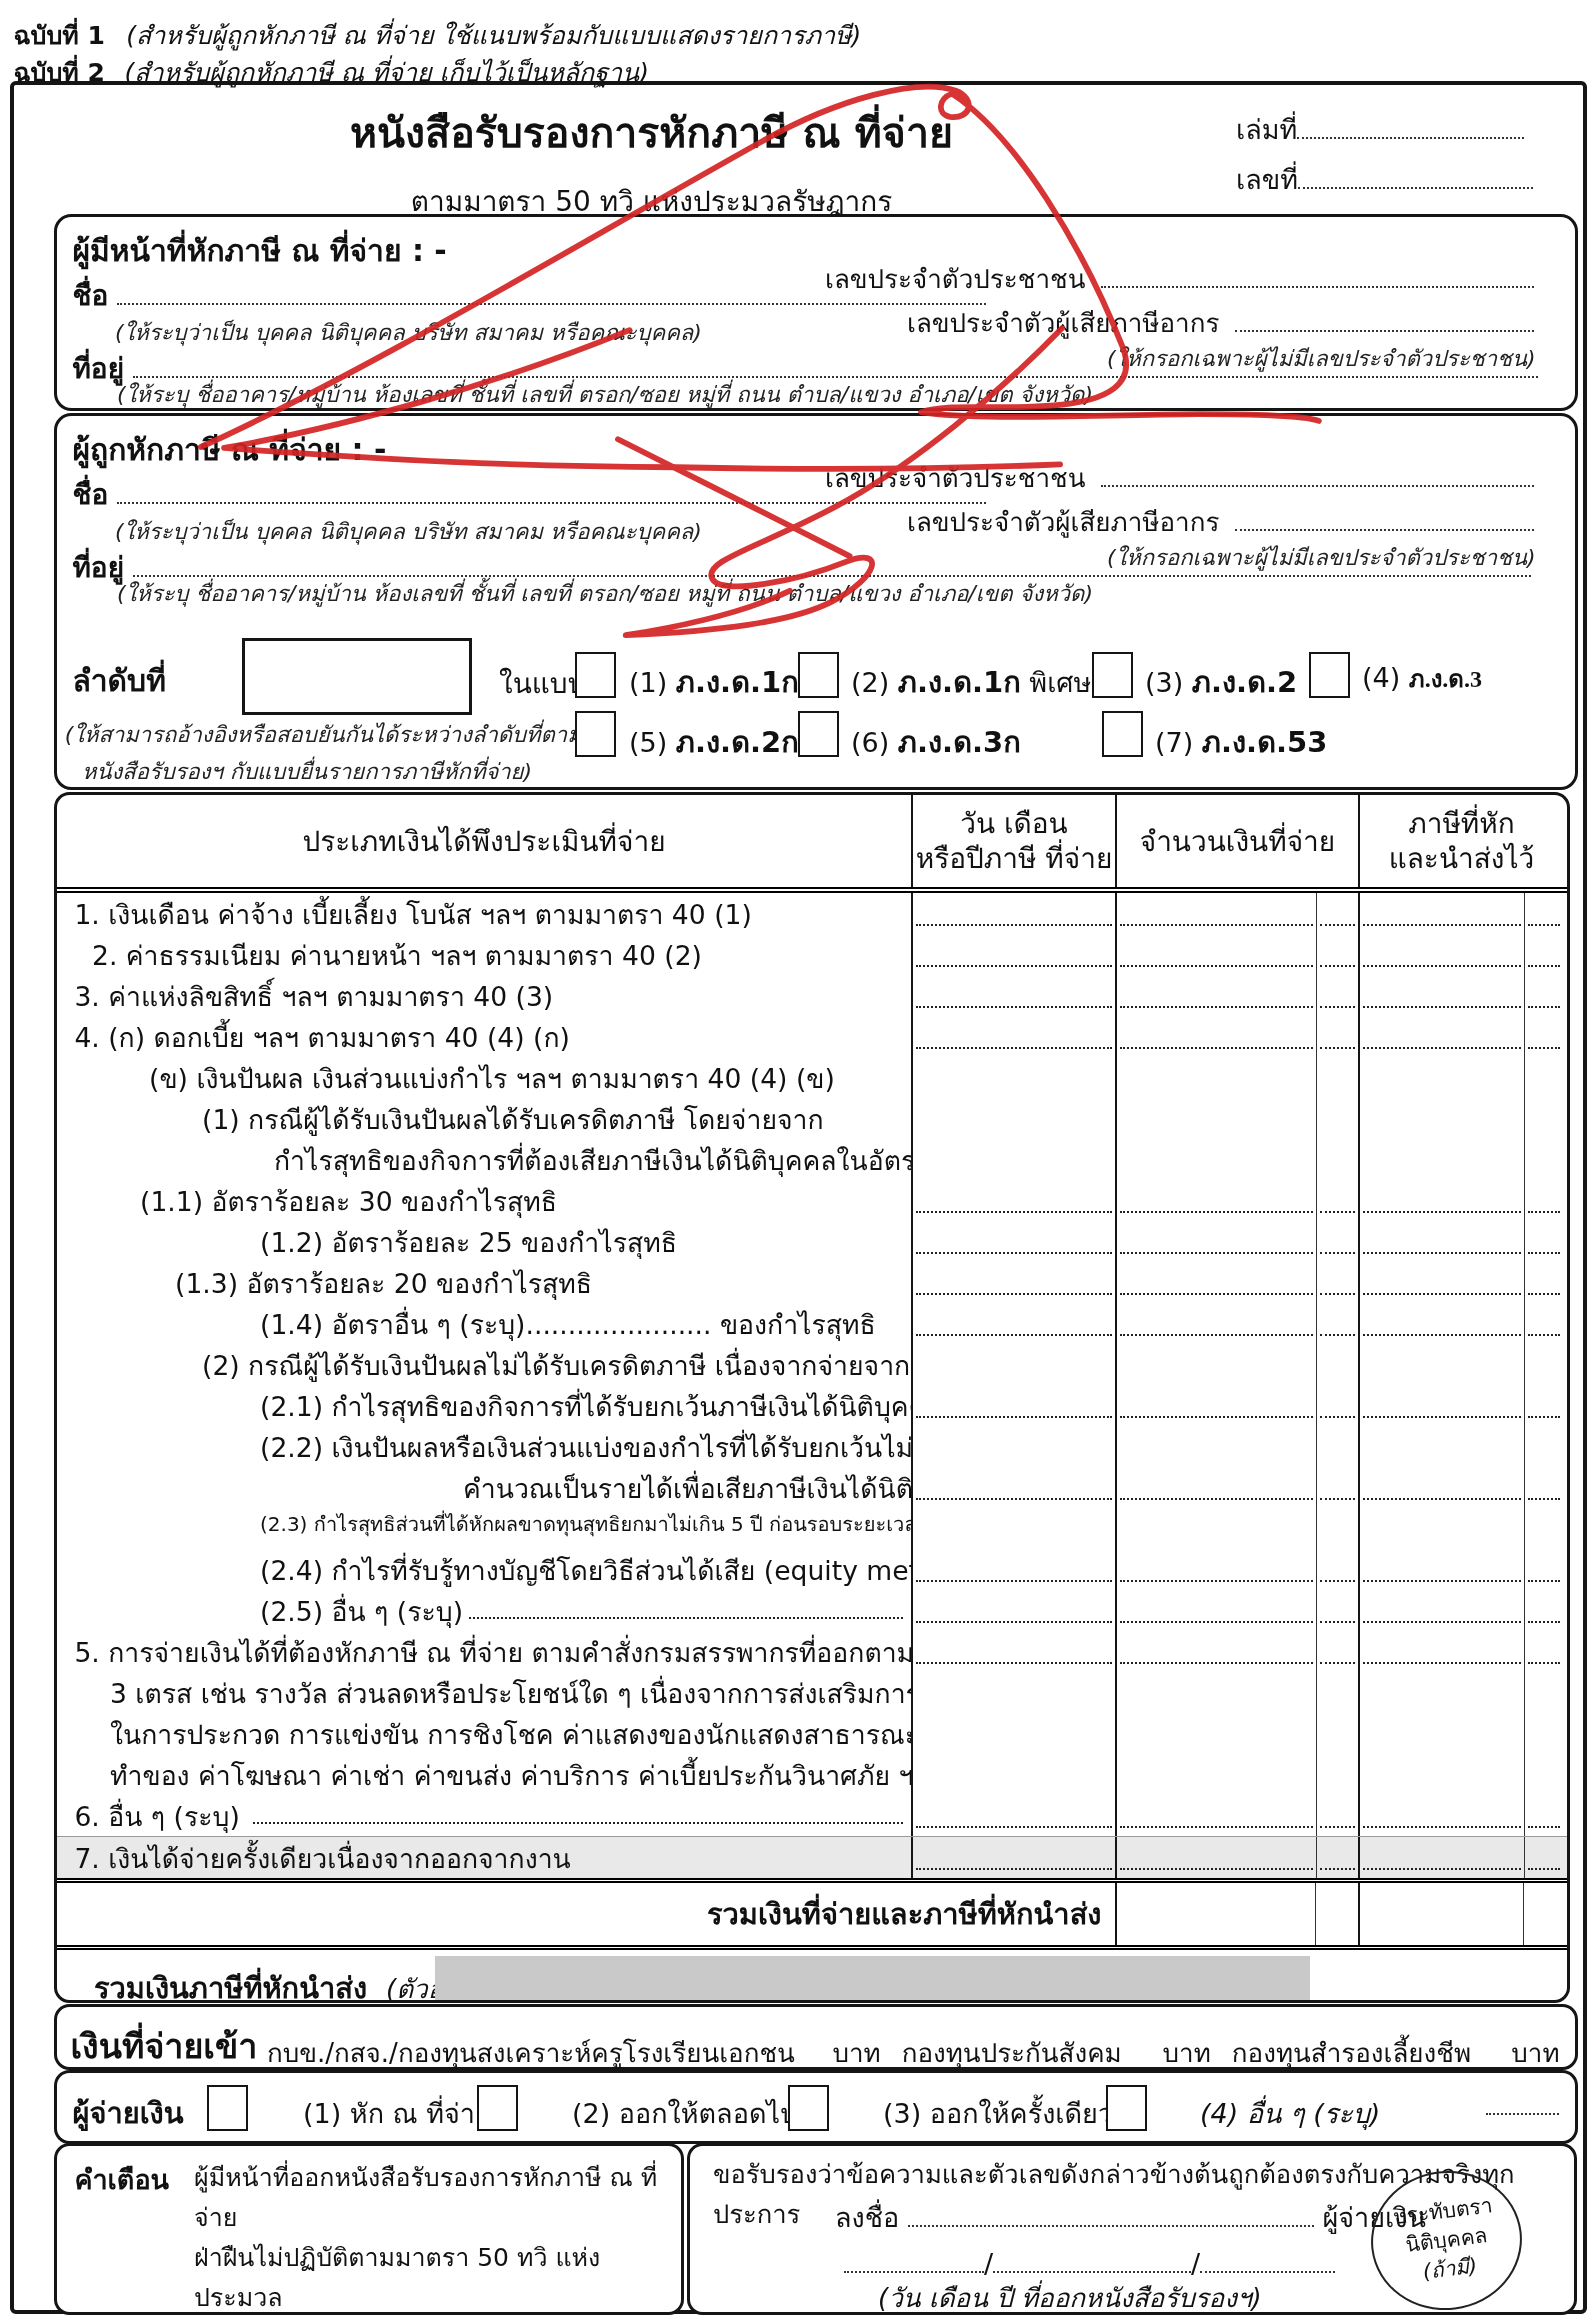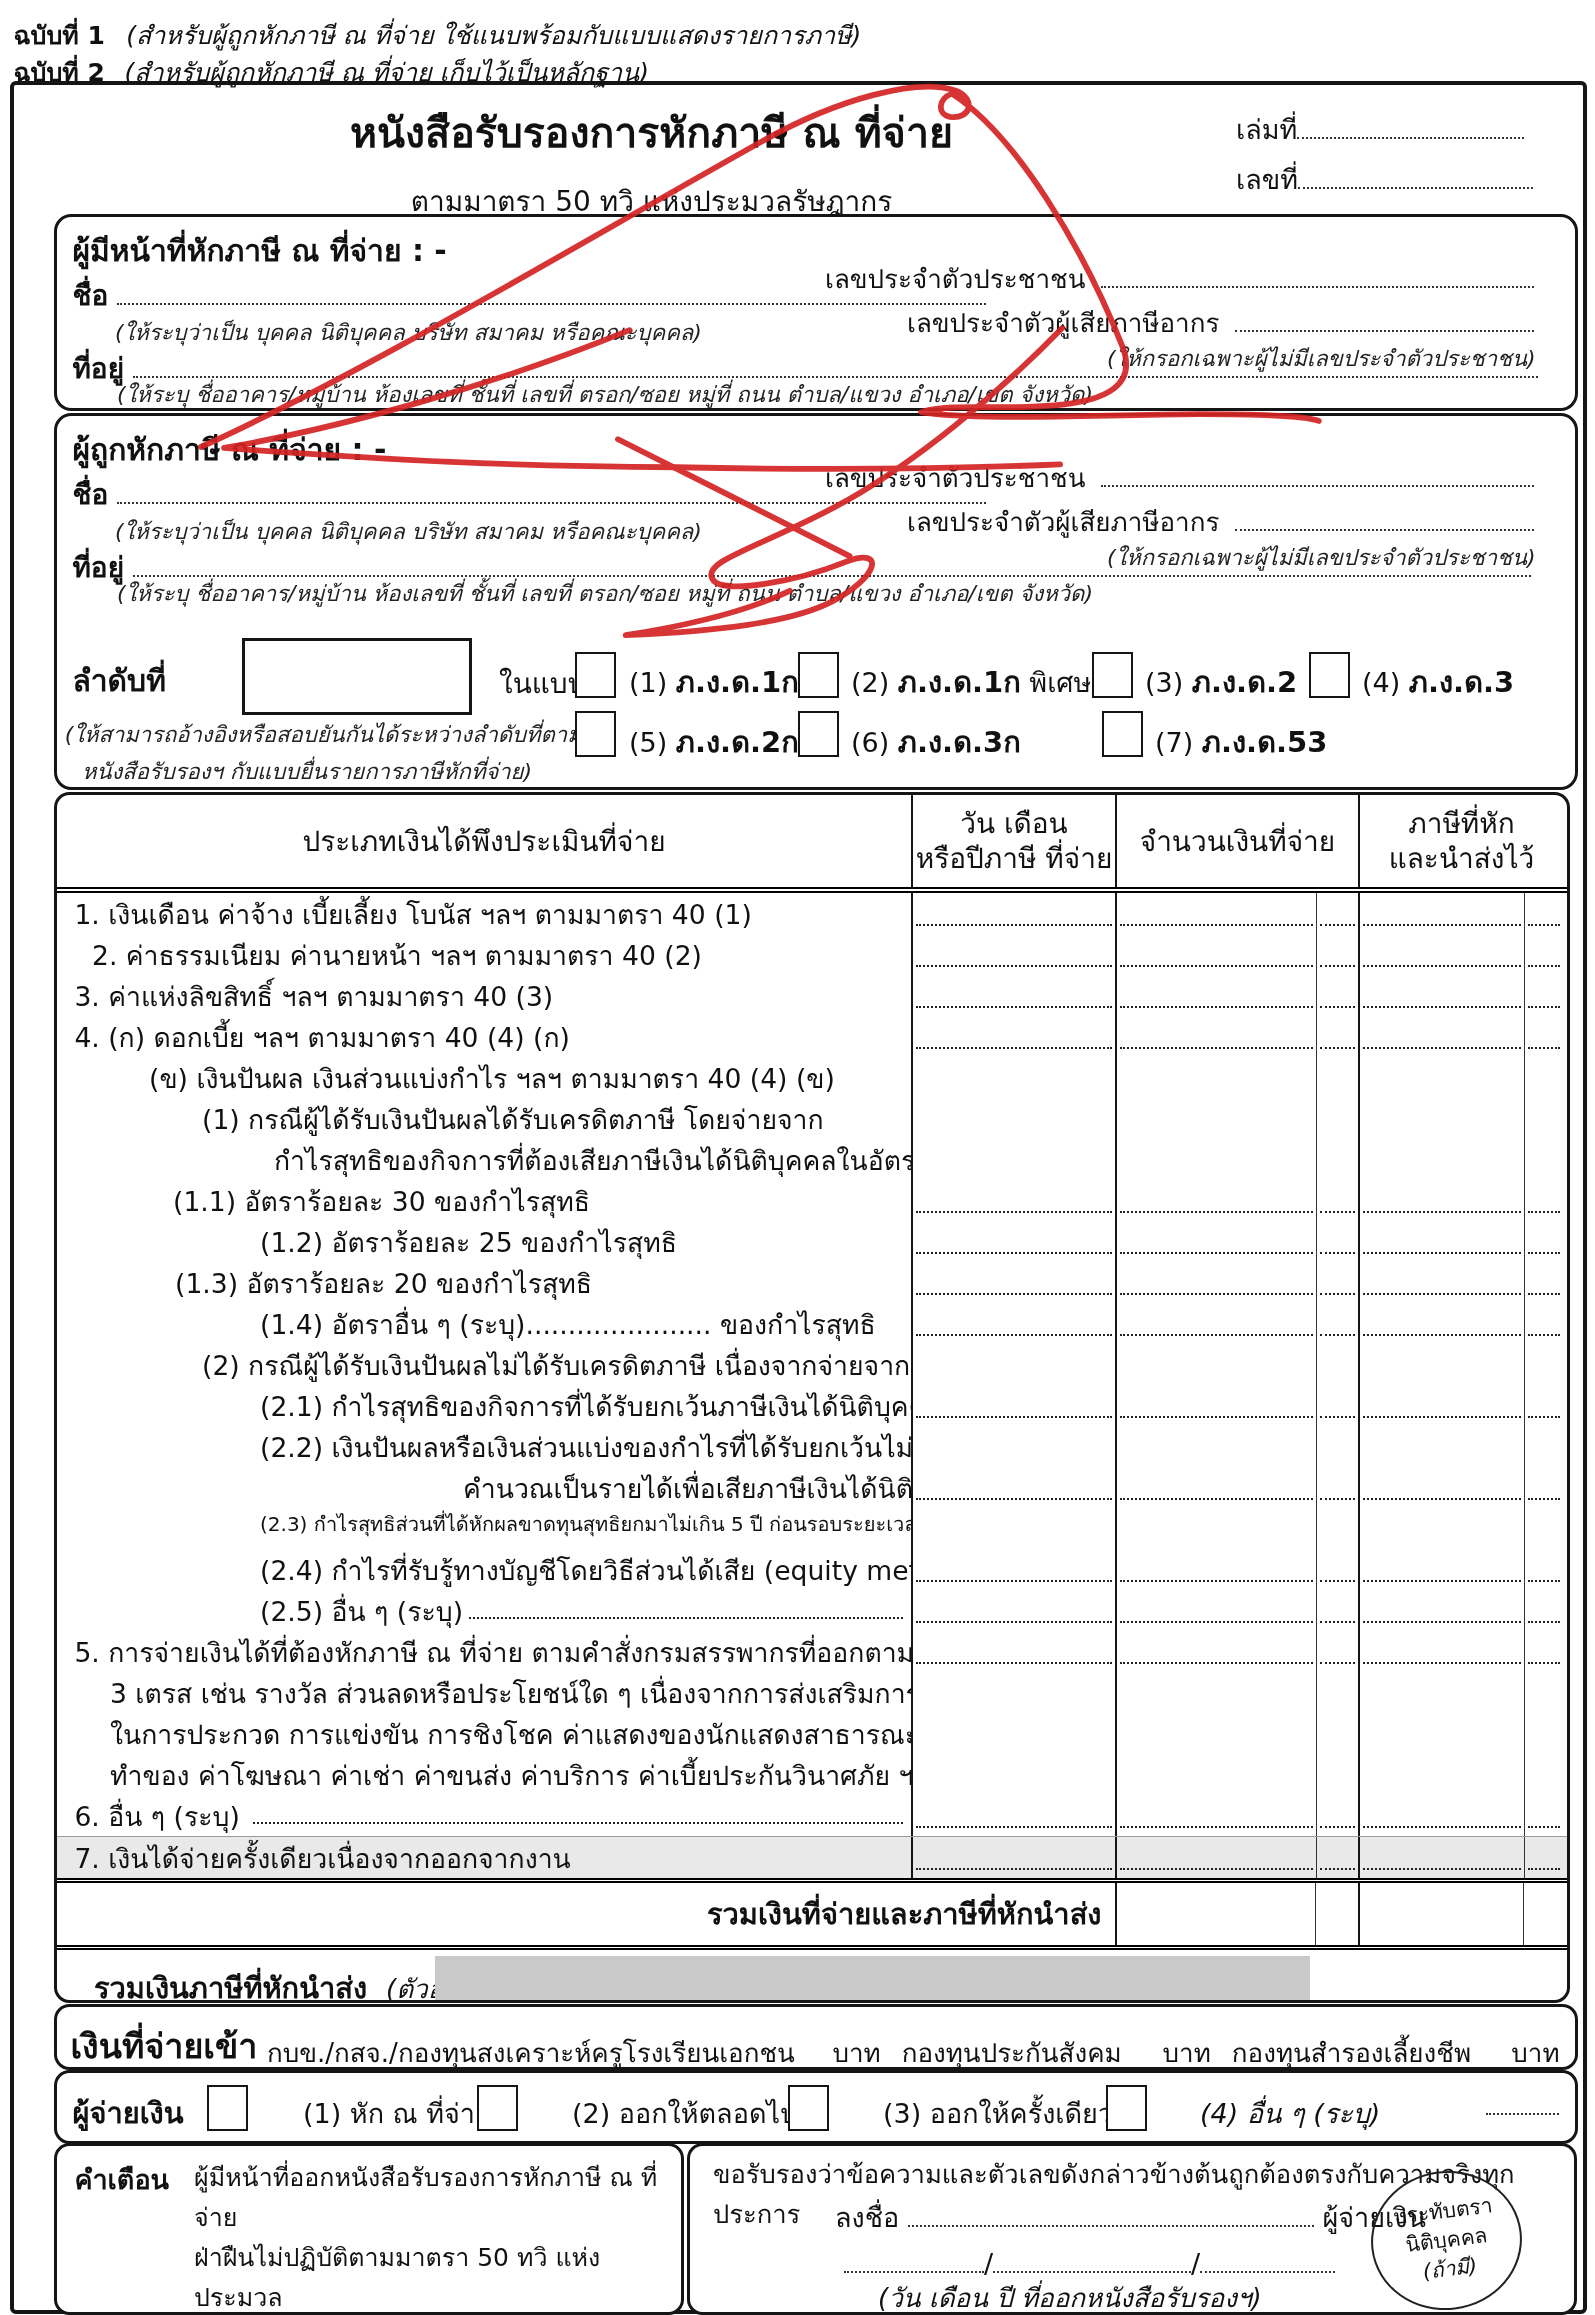--- a/index.html
+++ b/index.html
@@ -126,21 +126,21 @@
     <div class="abs small-note" style="left:7.7px;top:301px;">(ให้สามารถอ้างอิงหรือสอบยันกันได้ระหว่างลำดับที่ตาม</div>
     <div class="abs small-note" style="left:25px;top:338px;">หนังสือรับรองฯ กับแบบยื่นรายการภาษีหักที่จ่าย)</div>
     <div id="seq-forms">
         <div class="cbx" style="left: 518px; top: 236px;"></div>
         <div class="abs" style="left: 572px; top: 243px; font-size: 27px; text-align: center;"><span>(1) </span><span class="b" style="font-size:29px;">ภ.ง.ด.1ก</span></div>
         <div class="cbx" style="left: 741px; top: 236px;"></div>
         <div class="abs" style="left: 794px; top: 243px; font-size: 27px;"><span>(2) </span><span class="b" style="font-size:29px;">ภ.ง.ด.1ก</span> <span>พิเศษ</span></div>
         <div class="cbx" style="left: 1035px; top: 236px;"></div>
         <div class="abs" style="left: 1088px; top: 243px; font-size: 27px;"><span>(3) </span><span class="b" style="font-size:29px;">ภ.ง.ด.2</span></div>
         <div class="cbx" style="left: 1252px; top: 236px;"></div>
-        <div class="abs" style="left: 1305px; top: 243px; font-size: 27px;"><span>(4) </span><span class="b" style="font-size:29px;">ภ.ง.ด.3</span></div>
+        <div class="abs" style="left: 1305px; top: 243px; font-size: 27px;"><span>(4) </span><span class="b" style="font-size:24px;font-family:Liberation Serif, serif;">ภ.ง.ด.3</span></div>
         <div class="cbx" style="left: 518px; top: 295px;"></div>
         <div class="abs" style="left: 572px; top: 303px; font-size: 27px;"><span>(5) </span><span class="b" style="font-size:29px;">ภ.ง.ด.2ก</span></div>
         <div class="cbx" style="left: 741px; top: 295px;"></div>
         <div class="abs" style="left: 794px; top: 303px; font-size: 27px;"><span>(6) </span><span class="b" style="font-size:29px;">ภ.ง.ด.3ก</span></div>
         <div class="cbx" style="left: 1045px; top: 295px;"></div>
         <div class="abs" style="left: 1098px; top: 303px; font-size: 27px;"><span>(7) </span><span class="b" style="font-size:29px;">ภ.ง.ด.53</span></div>
       </div>
   </div>
 
   <div class="abs" id="tax-table">
@@ -265,21 +265,21 @@
           <div class="c desc" style="padding-left: 217px;">
             <span>กำไรสุทธิของกิจการที่ต้องเสียภาษีเงินได้นิติบุคคลในอัตราดังนี้</span>
           </div>
           <div class="c c2"></div>
           <div class="c c3"></div>
           <div class="c c4"></div>
           <div class="c c5"></div>
           <div class="c c6"></div>
         </div>
         <div class="trow">
-          <div class="c desc" style="padding-left: 116px;">
+          <div class="c desc" style="padding-left: 83px;">
             <span>(1.1)  อัตราร้อยละ 30  ของกำไรสุทธิ</span>
           </div>
           <div class="c c2">
             <div class="vdots"></div>
           </div>
           <div class="c c3">
             <div class="vdots"></div>
           </div>
           <div class="c c4">
             <div class="vdots"></div>

